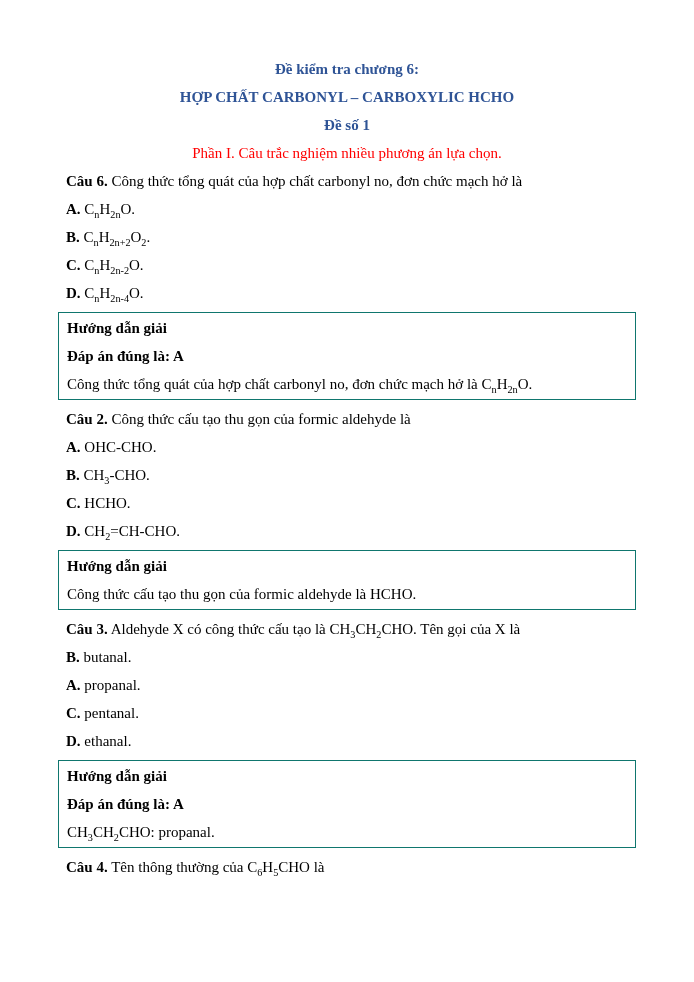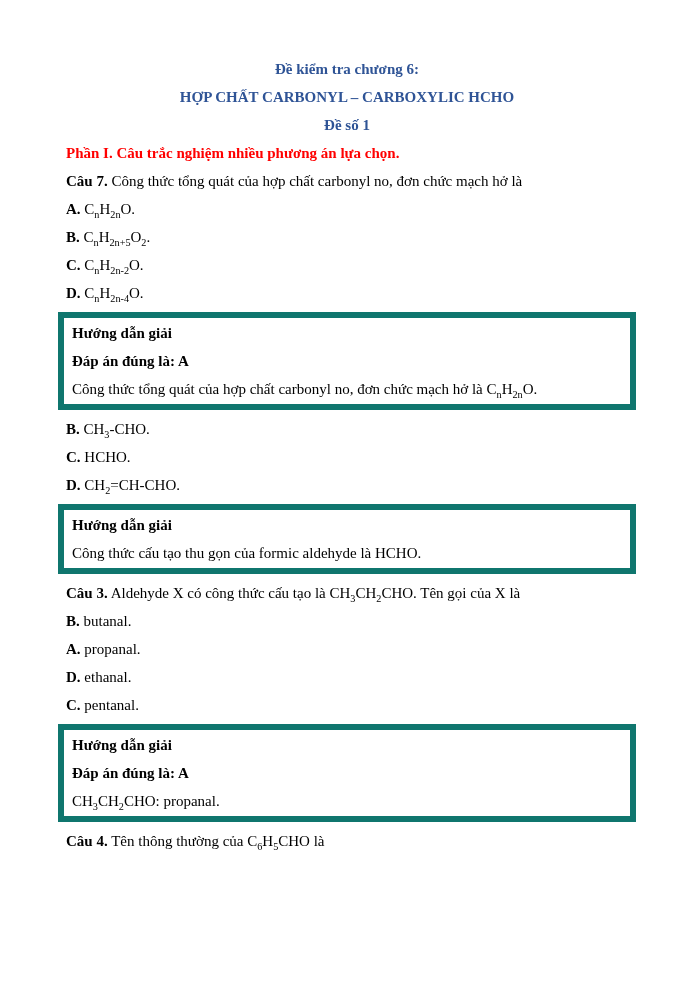--- a/index.html
+++ b/index.html
@@ -26,71 +26,80 @@
     margin: 0 0 10px 0;
     line-height: 18px;
   }
   .center { text-align: center; }
   .title-blue {
     color: var(--title_blue);
     font-weight: bold;
   }
   .section-header {
     color: var(--section_red);
-    font-weight: bold;
+    font-weight: normal;
+    text-align: center;
   }
   strong { font-weight: bold; }
   sub {
     font-size: 0.68em;
     line-height: 0;
   }
   .solution-box {
-    border: 6px solid #0f766e;
+    border: 1px solid #0f766e;
     margin: 2px -8px 10px -8px;
     padding: 6px 12px 6px 8px;
   }
   .solution-box p:last-child { margin-bottom: 0; }
 </style>
 </head>
 <body>
 
 <div class="page">
 
   <p class="center title-blue">Đề kiểm tra chương 6:</p>
   <p class="center title-blue">HỢP CHẤT CARBONYL – CARBOXYLIC HCHO</p>
   <p class="center title-blue">Đề số 1</p>
 
   <p class="section-header">Phần I. Câu trắc nghiệm nhiều phương án lựa chọn.</p>
 
   <p>
-    <strong>Câu 7.</strong>
+    <strong>Câu 6.</strong>
     <span>Công thức tổng quát của hợp chất carbonyl no, đơn chức mạch hở là</span>
   </p>
   <p>
     <strong>A.</strong>
     <span>C<sub>n</sub>H<sub>2n</sub>O.</span>
   </p>
   <p>
     <strong>B.</strong>
-    <span>C<sub>n</sub>H<sub>2n+5</sub>O<sub>2</sub>.</span>
+    <span>C<sub>n</sub>H<sub>2n+2</sub>O<sub>2</sub>.</span>
   </p>
   <p>
     <strong>C.</strong>
     <span>C<sub>n</sub>H<sub>2n-2</sub>O.</span>
   </p>
   <p>
     <strong>D.</strong>
     <span>C<sub>n</sub>H<sub>2n-4</sub>O.</span>
   </p>
   <div class="solution-box">
     <p><strong>Hướng dẫn giải</strong></p>
     <p><strong>Đáp án đúng là: A</strong></p>
     <p>Công thức tổng quát của hợp chất carbonyl no, đơn chức mạch hở là C<sub>n</sub>H<sub>2n</sub>O.</p>
   </div>
 
+  <p>
+    <strong>Câu 2.</strong>
+    <span>Công thức cấu tạo thu gọn của formic aldehyde là</span>
+  </p>
+  <p>
+    <strong>A.</strong>
+    <span>OHC-CHO.</span>
+  </p>
   <p>
     <strong>B.</strong>
     <span>CH<sub>3</sub>-CHO.</span>
   </p>
   <p>
     <strong>C.</strong>
     <span>HCHO.</span>
   </p>
   <p>
     <strong>D.</strong>
@@ -107,26 +116,26 @@
   </p>
   <p>
     <strong>B.</strong>
     <span>butanal.</span>
   </p>
   <p>
     <strong>A.</strong>
     <span>propanal.</span>
   </p>
   <p>
+    <strong>C.</strong>
+    <span>pentanal.</span>
+  </p>
+  <p>
     <strong>D.</strong>
     <span>ethanal.</span>
-  </p>
-  <p>
-    <strong>C.</strong>
-    <span>pentanal.</span>
   </p>
   <div class="solution-box">
     <p><strong>Hướng dẫn giải</strong></p>
     <p><strong>Đáp án đúng là: A</strong></p>
     <p>CH<sub>3</sub>CH<sub>2</sub>CHO: propanal.</p>
   </div>
 
   <p>
     <strong>Câu 4.</strong>
     <span>Tên thông thường của C<sub>6</sub>H<sub>5</sub>CHO là</span>

